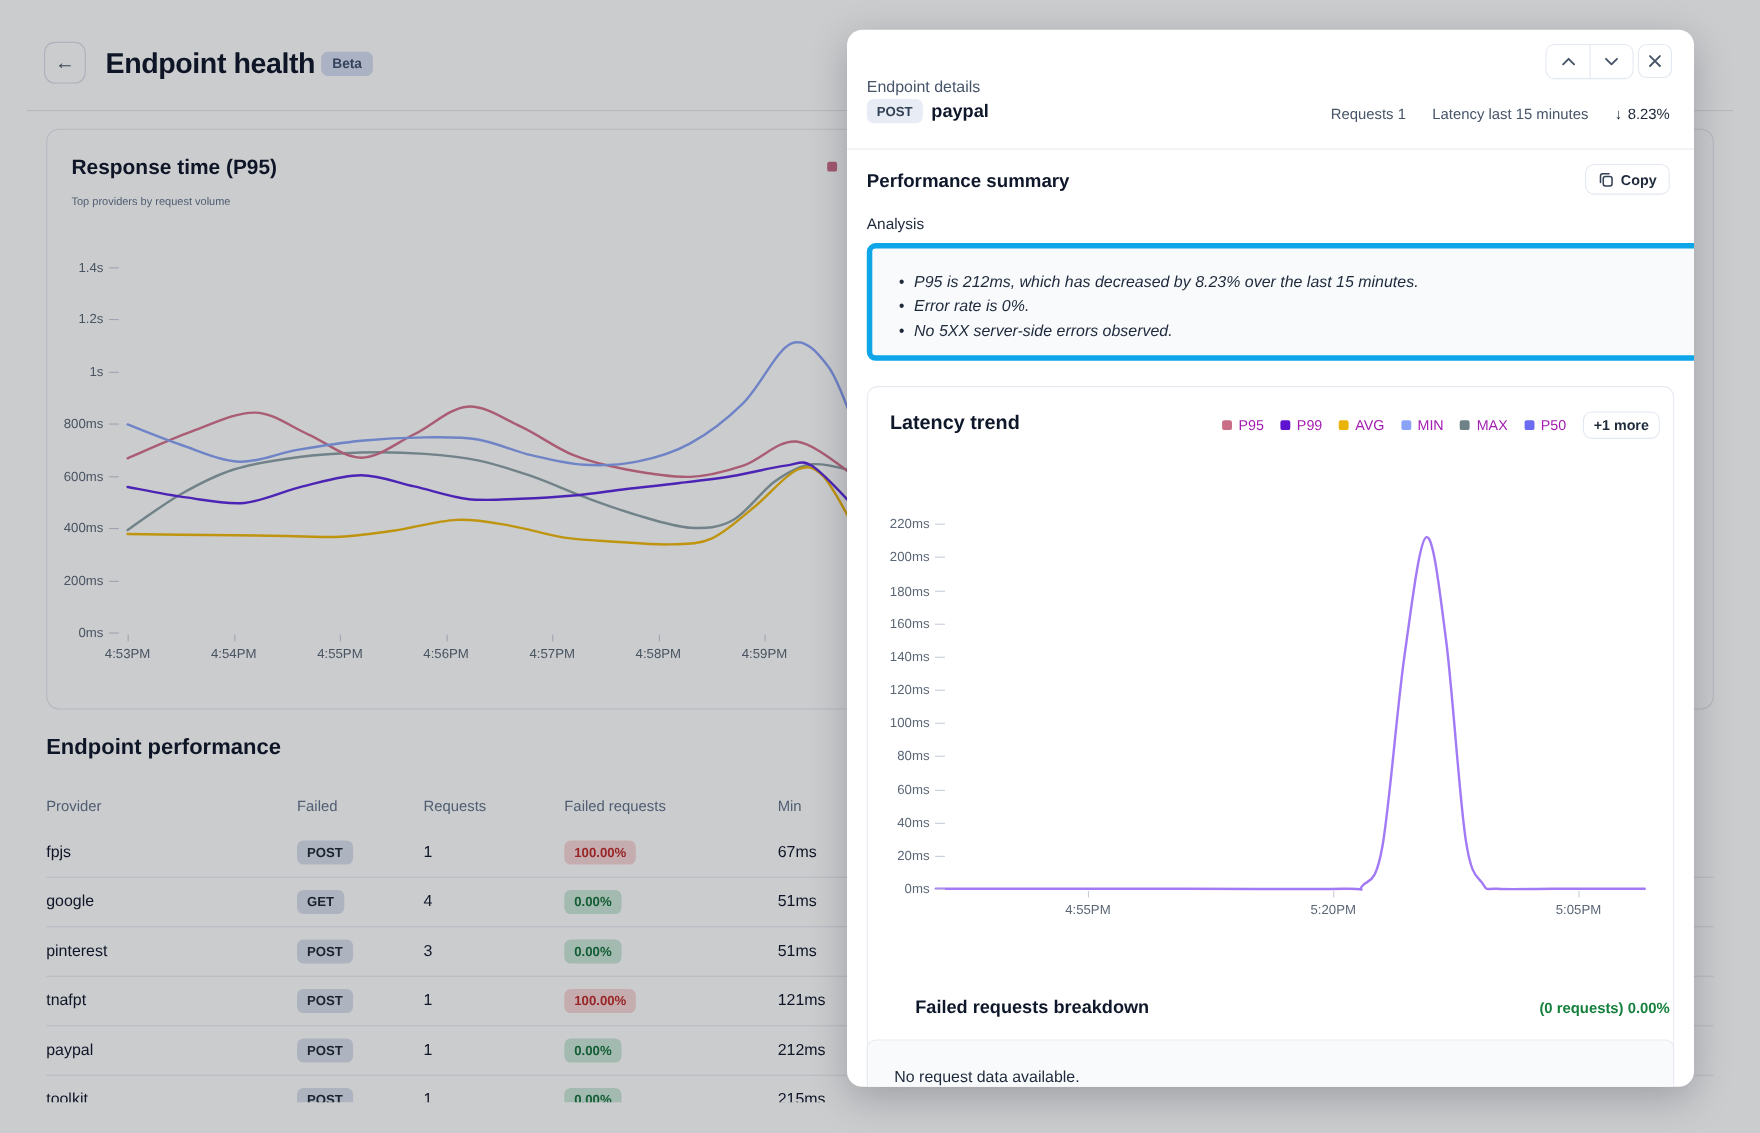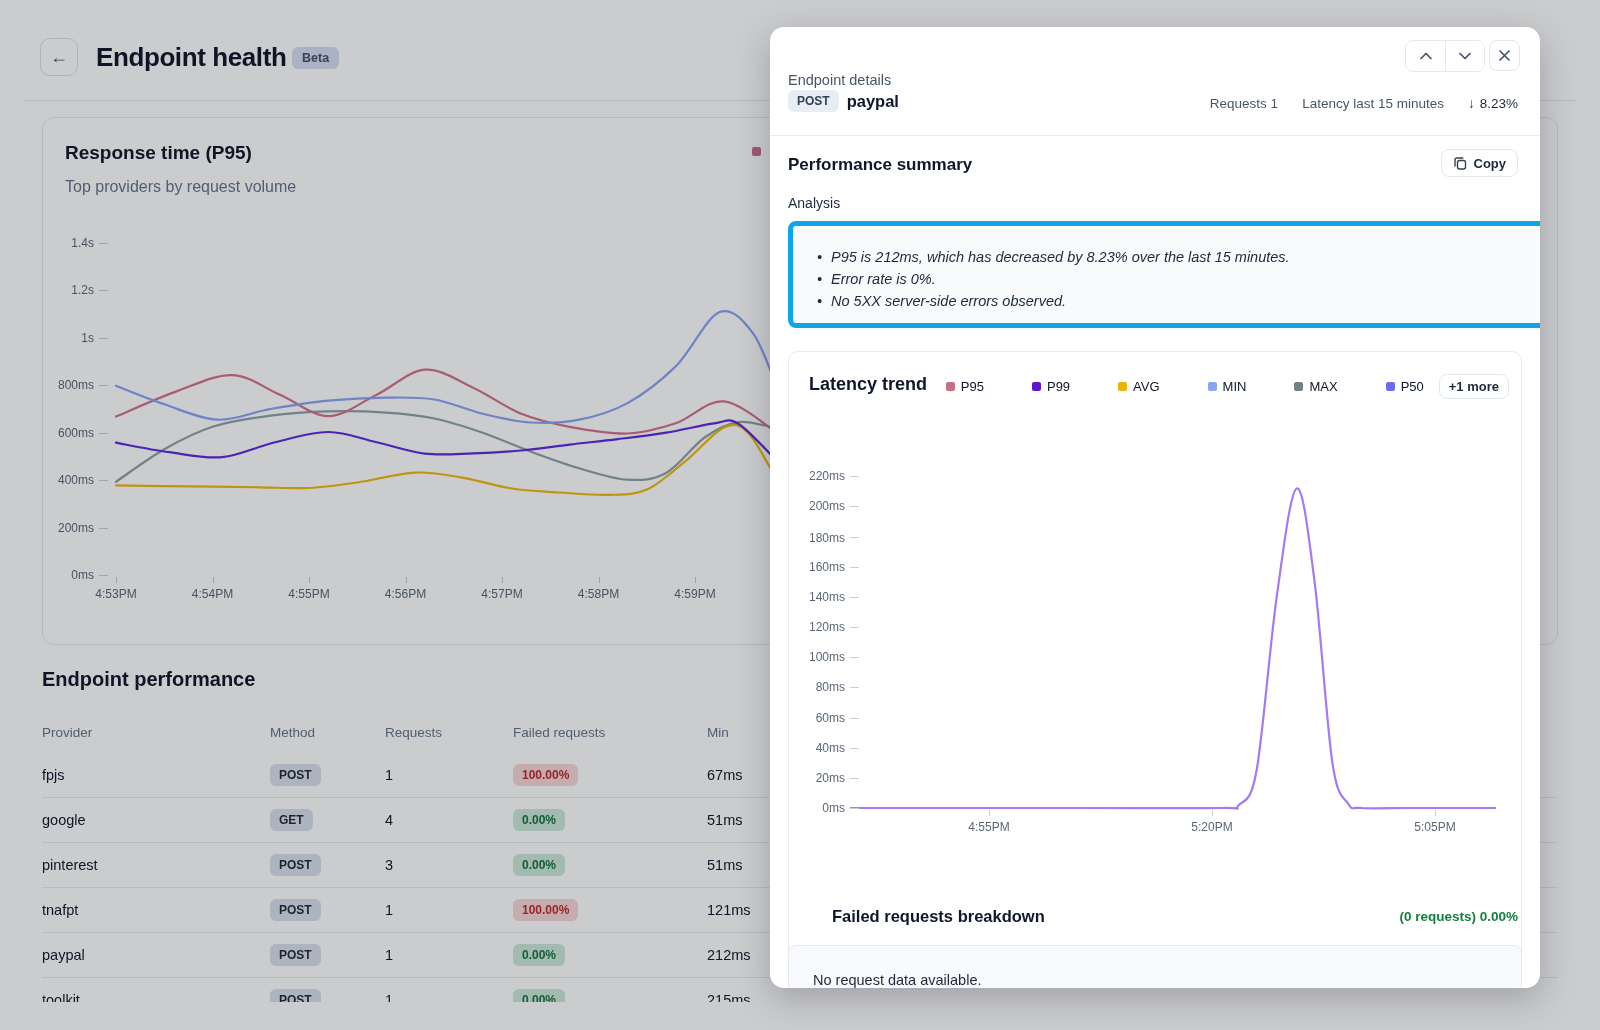--- a/index.html
+++ b/index.html
@@ -14,21 +14,21 @@
     font-size:18px; color:#475569; cursor:pointer; }
   #page-title { left:96px; top:42px; font-size:26px; font-weight:700; letter-spacing:-0.4px; }
   #beta-badge { left:292px; top:47px; background:#d6def2; color:#41516e; font-size:12.5px;
     font-weight:700; padding:4px 10px; border-radius:6px; }
   #head-divider { left:24px; right:24px; top:100px; height:1px; background:#e5e7eb; }
 
   
   #response-card { left:42px; top:117px; width:1516px; height:528px; background:#fff;
     border:1px solid #e3e7ee; border-radius:12px; }
   #response-title { left:22px; top:24px; font-size:19px; font-weight:700; position:absolute; }
-  #response-subtitle { left:22px; top:60px; font-size:16px; color:#64748b; position:absolute; }
+  #response-subtitle { left:22px; top:60px; font-size:10px; color:#64748b; position:absolute; }
   #response-legend-dot { left:709px; top:29px; width:9px; height:9px; border-radius:2px; position:absolute; }
   .chart-svg { position:absolute; inset:0; }
   .ytick-label,.xtick-label { position:absolute; font-size:12px; color:#5b6776; }
   .ytick-label { text-align:right; width:70px; }
   .xtick-label { text-align:center; width:90px; }
   .ytick-dash { position:absolute; height:1px; background:#c7ced9; }
   .xtick-dash { position:absolute; width:1px; background:#c7ced9; }
 
   
   #perf-title { left:42px; top:668px; font-size:20px; font-weight:700; position:absolute; }
@@ -70,21 +70,21 @@
   #analysis-box { position:absolute; left:18px; top:194px; width:872px; height:107px; background:#f8fafc;
     border:5px solid #0ea5e9; border-radius:8px; padding:20px 14px 0 22px;font-style:italic; }
   #analysis-box ul { list-style:none; }
   #analysis-box li { font-size:14.5px; color:#1e293b; line-height:22px; padding-left:16px; position:relative; }
   #analysis-box li::before { content:"•"; position:absolute; left:2px; }
 
   #latency-card { position:absolute; left:18px; top:324px; width:734px; height:640px;
     border:1px solid #e7ebf1; border-radius:10px; }
   #latency-title { position:absolute; left:20px; top:22px; font-size:18px; font-weight:700; }
   #latency-legend { position:absolute; right:12px; top:22px; display:flex; align-items:center; gap:15px; }
-  .legend-item { display:flex; align-items:center; gap:6px; font-size:13px; font-weight:500; color:#0f172a; cursor:pointer;padding-left:33px; }
+  .legend-item { display:flex; align-items:center; gap:6px; font-size:13px; font-weight:500; color:#a21caf; cursor:pointer; }
   .legend-dot { width:9px; height:9px; border-radius:2px; }
   #legend-more { border:1px solid #e2e8f0; border-radius:8px; padding:4px 9px; font-size:13px;
     font-weight:700; color:#1e293b; background:#fff; cursor:pointer; }
 
   #failed-title { position:absolute; left:18px; top:880px; font-size:16.5px; font-weight:700;margin-left:44px; }
   #failed-stat { position:absolute; right:22px; top:882px; font-size:13.5px; font-weight:700; color:#15803d; }
   #failed-box { position:absolute; left:18px; top:918px; width:734px; height:90px; background:#f8fafc;
     border:1px solid #e7ebf1; border-radius:8px; padding:26px 0 0 24px; font-size:14.5px; color:#1e293b; }
 </style>
 </head>
@@ -138,21 +138,21 @@
       <div class="xtick-label" style="left: 510.5px; top: 469px;">4:58PM</div>
       <div class="xtick-dash" style="left: 555.5px; top: 459px; height: 6px;"></div>
       <div class="xtick-label" style="left: 607px; top: 469px;">4:59PM</div>
       <div class="xtick-dash" style="left: 652px; top: 459px; height: 6px;"></div>
     </div>
 
   <div class="abs" id="perf-title">Endpoint performance</div>
   <div class="abs" id="perf-table">
       <div class="t-head">
         <div>Provider</div>
-        <div>Method</div>
+        <div>Failed</div>
         <div>Requests</div>
         <div>Failed requests</div>
         <div>Min</div>
       </div>
       <div class="t-row">
         <div>fpjs</div>
         <div><span class="pill pill-method">POST</span></div>
         <div>1</div>
         <div><span class="pill pill-bad">100.00%</span></div>
         <div>67ms</div>

